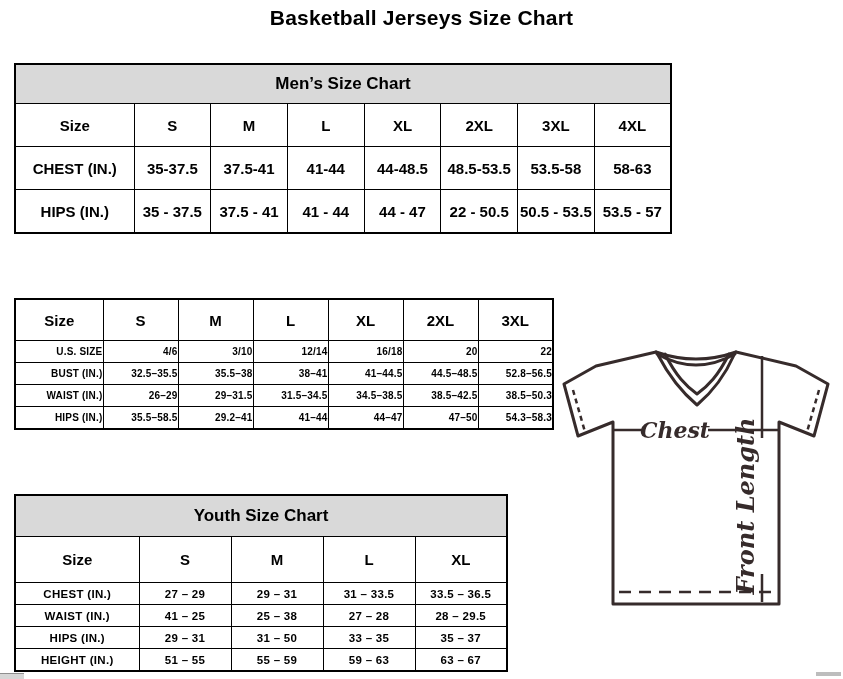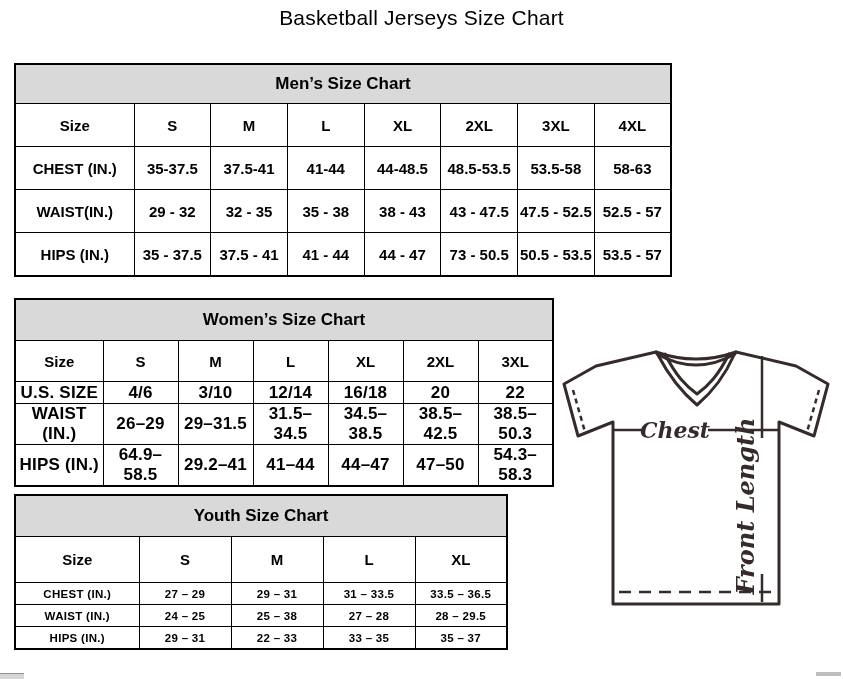--- a/index.html
+++ b/index.html
@@ -2,41 +2,41 @@
 <html style="--table-header-bg: #d9d9d9; --table-border: #000000; --diagram-stroke: #362b2b;"><head>
 <meta charset="utf-8">
 <style>
   html,body{margin:0;padding:0;background:#fff;}
   .page{
     position:relative;width:843px;height:679px;background:#fff;overflow:hidden;
     font-family:"Liberation Sans",sans-serif;color:#000;
   }
   .page-title{
     position:absolute;top:6px;left:0;width:100%;margin:0;
-    text-align:center;font-size:21px;font-weight:normal;letter-spacing:0.2px;
+    text-align:center;font-size:21px;font-weight:bold;letter-spacing:0.2px;
   }
   table.tbl{
     position:absolute;border-collapse:collapse;table-layout:fixed;
     border:2px solid var(--table-border,#000);
   }
   .tbl th,.tbl td{
     border:1px solid var(--table-border,#000);
     text-align:center;vertical-align:middle;font-weight:bold;padding:0;
   }
   .tbl .title-cell{background:var(--table-header-bg,#d9d9d9);font-size:17px;}
   #men{left:14px;top:63px;width:658px;}
   #men col.c0{width:119px;}
   #men .title-cell{height:38px;}
   #men .size-row th{height:42px;font-size:15px;}
   #men .data-row td{height:42px;font-size:15px;}
   #women{left:14px;top:298px;width:540px;}
   #women col.c0{width:88px;}
   #women .title-cell{height:40px;}
   #women .size-row th{height:40px;font-size:15px;}
-  #women .data-row td{height:21px;font-size:17px;letter-spacing:0.2px;}
+  #women .data-row td{height:21px;font-size:10px;letter-spacing:0.2px;text-align:right;}
   #youth{left:14px;top:494px;width:494px;}
   #youth col.c0{width:124px;}
   #youth .title-cell{height:40px;}
   #youth .size-row th{height:45px;font-size:15px;}
   #youth .data-row td{height:21px;font-size:11.5px;letter-spacing:0.3px;}
   .jersey{
     position:absolute;left:556px;top:342px;width:282px;height:302px;
     color:var(--diagram-stroke,#362b2b);
   }
   .jersey svg{display:block;width:100%;height:100%;}
@@ -78,81 +78,77 @@
           <td>CHEST (IN.)</td>
           <td>35-37.5</td>
           <td>37.5-41</td>
           <td>41-44</td>
           <td>44-48.5</td>
           <td>48.5-53.5</td>
           <td>53.5-58</td>
           <td>58-63</td>
         </tr>
         <tr class="data-row">
-          <td>WAIST(IN.)</td>
-          <td>29 - 32</td>
-          <td>32 - 35</td>
-          <td>35 - 38</td>
-          <td>38 - 43</td>
-          <td>43 - 47.5</td>
-          <td>47.5 - 52.5</td>
-          <td>52.5 - 57</td>
-        </tr>
-        <tr class="data-row">
           <td>HIPS (IN.)</td>
           <td>35 - 37.5</td>
           <td>37.5 - 41</td>
           <td>41 - 44</td>
           <td>44 - 47</td>
-          <td>73 - 50.5</td>
+          <td>22 - 50.5</td>
           <td>50.5 - 53.5</td>
           <td>53.5 - 57</td>
         </tr>
       </tbody>
     </table>
 
   <table id="women" class="tbl">
     <colgroup>
         <col class="c0">
         <col span="6">
       </colgroup>
   <tbody>
-        <tr>
-          <th colspan="7" class="title-cell">Women’s Size Chart</th>
-        </tr>
         <tr class="size-row">
           <th>Size</th>
           <th>S</th>
           <th>M</th>
           <th>L</th>
           <th>XL</th>
           <th>2XL</th>
           <th>3XL</th>
         </tr>
         <tr class="data-row">
           <td>U.S. SIZE</td>
           <td>4/6</td>
           <td>3/10</td>
           <td>12/14</td>
           <td>16/18</td>
           <td>20</td>
           <td>22</td>
         </tr>
         <tr class="data-row">
+          <td>BUST (IN.)</td>
+          <td>32.5–35.5</td>
+          <td>35.5–38</td>
+          <td>38–41</td>
+          <td>41–44.5</td>
+          <td>44.5–48.5</td>
+          <td>52.8–56.5</td>
+        </tr>
+        <tr class="data-row">
           <td>WAIST (IN.)</td>
           <td>26–29</td>
           <td>29–31.5</td>
           <td>31.5–34.5</td>
           <td>34.5–38.5</td>
           <td>38.5–42.5</td>
           <td>38.5–50.3</td>
         </tr>
         <tr class="data-row">
           <td>HIPS (IN.)</td>
-          <td>64.9–58.5</td>
+          <td>35.5–58.5</td>
           <td>29.2–41</td>
           <td>41–44</td>
           <td>44–47</td>
           <td>47–50</td>
           <td>54.3–58.3</td>
         </tr>
       </tbody>
     </table>
 
   <table id="youth" class="tbl">
@@ -173,31 +169,38 @@
         </tr>
         <tr class="data-row">
           <td>CHEST (IN.)</td>
           <td>27 – 29</td>
           <td>29 – 31</td>
           <td>31 – 33.5</td>
           <td>33.5 – 36.5</td>
         </tr>
         <tr class="data-row">
           <td>WAIST (IN.)</td>
-          <td>24 – 25</td>
+          <td>41 – 25</td>
           <td>25 – 38</td>
           <td>27 – 28</td>
           <td>28 – 29.5</td>
         </tr>
         <tr class="data-row">
           <td>HIPS (IN.)</td>
           <td>29 – 31</td>
-          <td>22 – 33</td>
+          <td>31 – 50</td>
           <td>33 – 35</td>
           <td>35 – 37</td>
+        </tr>
+        <tr class="data-row">
+          <td>HEIGHT (IN.)</td>
+          <td>51 – 55</td>
+          <td>55 – 59</td>
+          <td>59 – 63</td>
+          <td>63 – 67</td>
         </tr>
       </tbody>
     </table>
 
   <div class="jersey">
     <svg viewBox="0 0 282 302">
       <g fill="none" stroke="currentColor" stroke-width="3" stroke-linejoin="round" stroke-linecap="round">
 
         <path d="M 100 10 L 40 24 L 8 42 L 22 94 L 57 80 L 57 262 L 223 262 L 223 80 L 258 94 L 272 42 L 240 24 L 180 10"></path>
 

